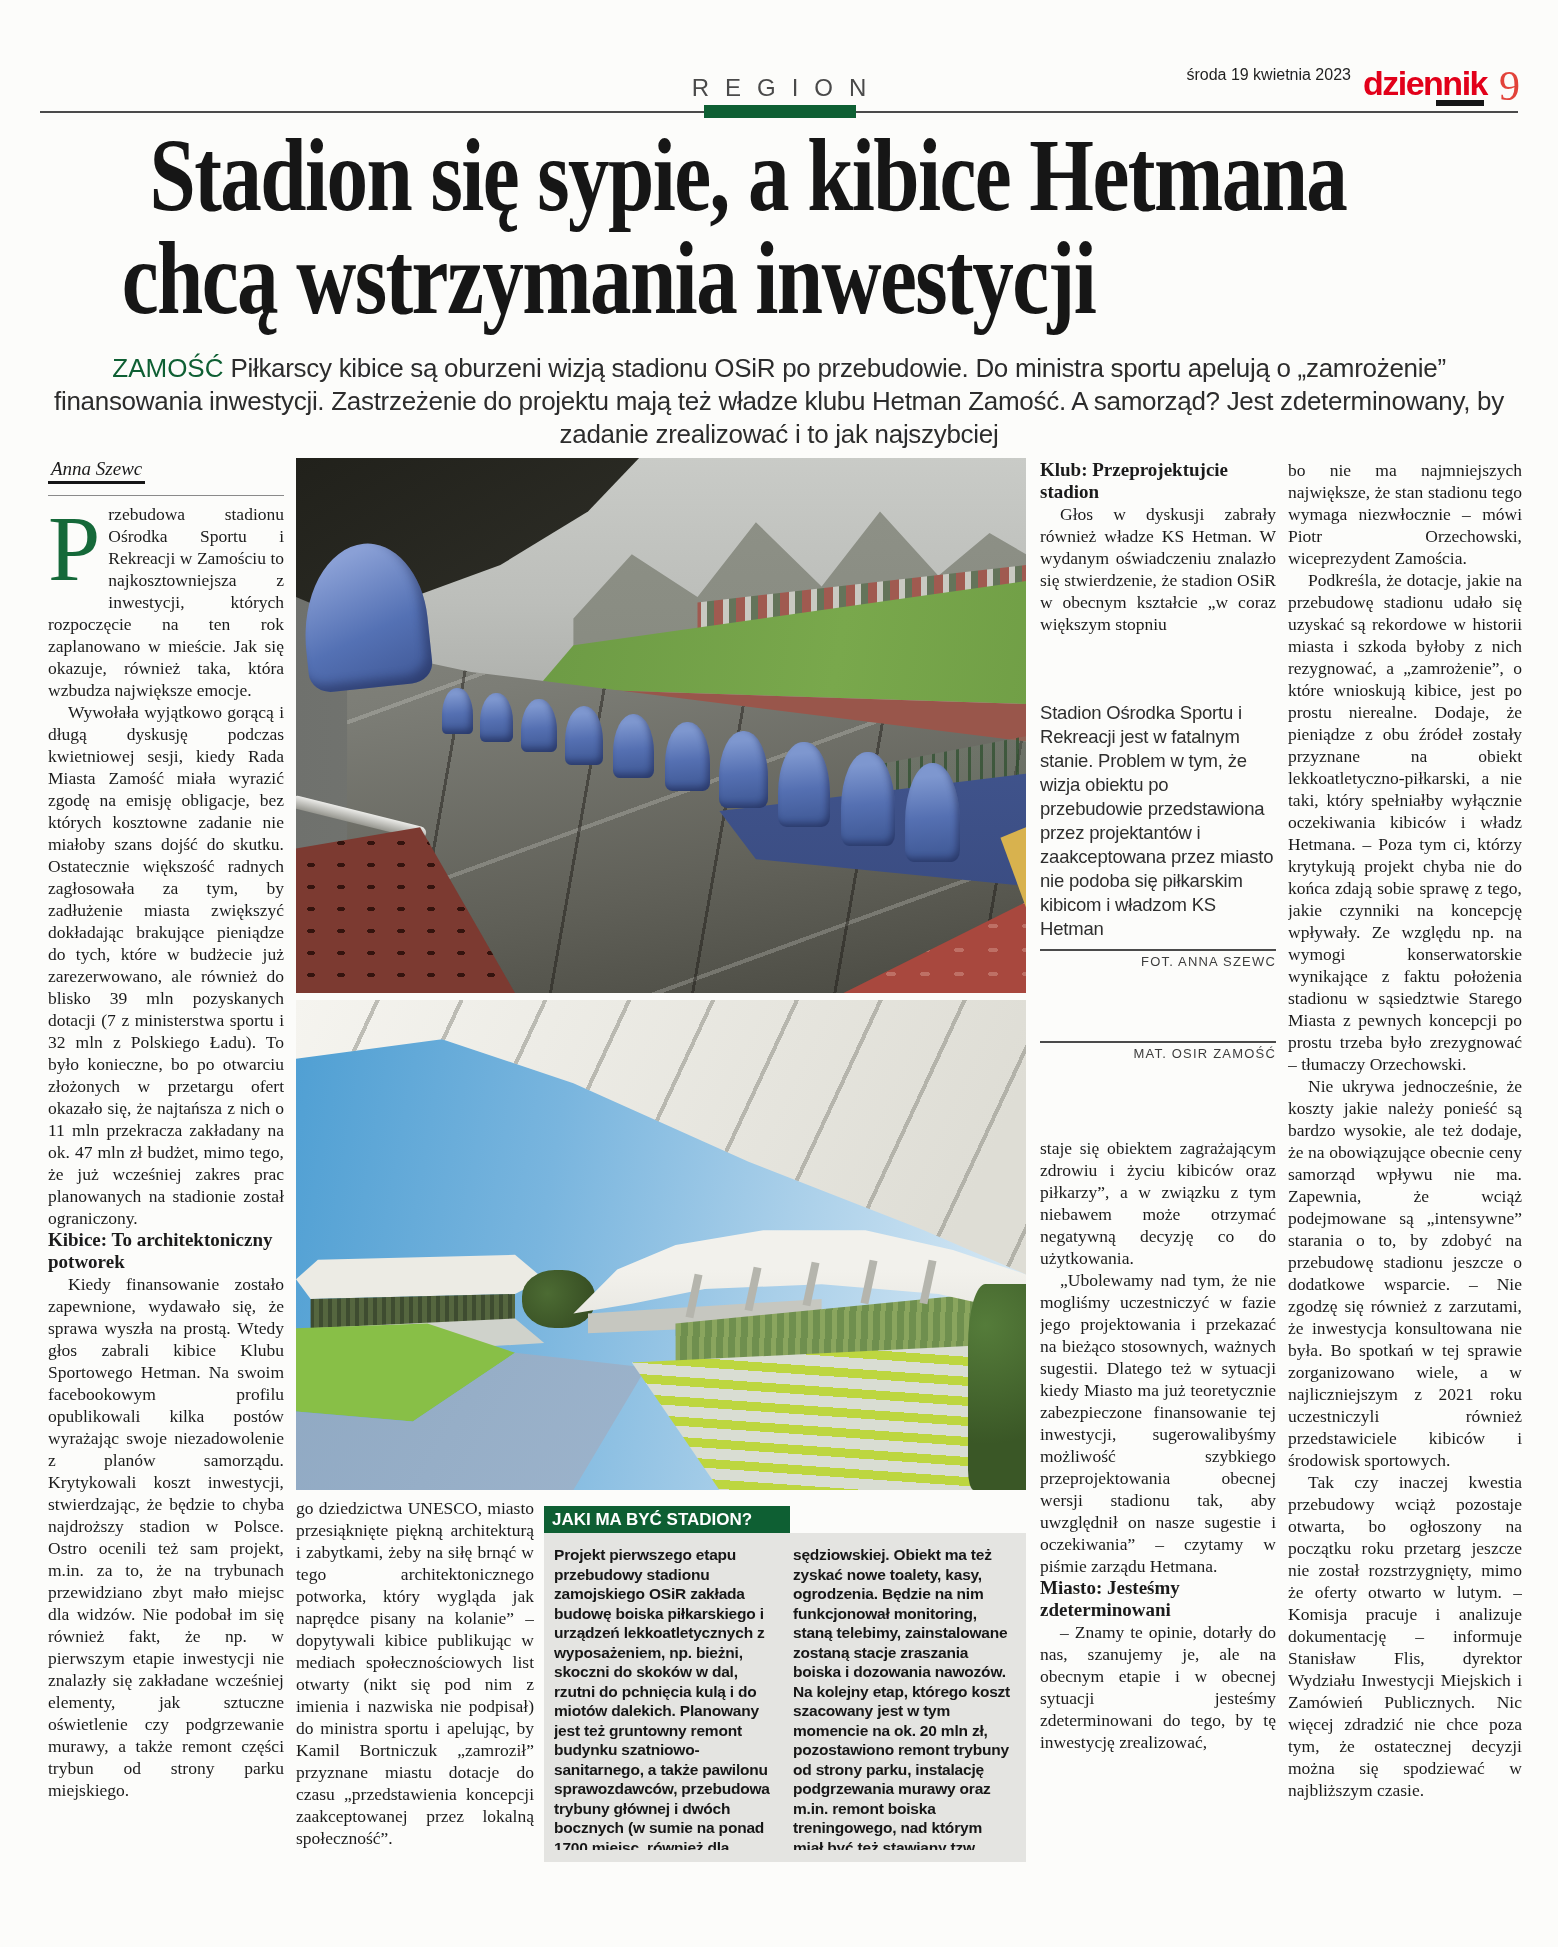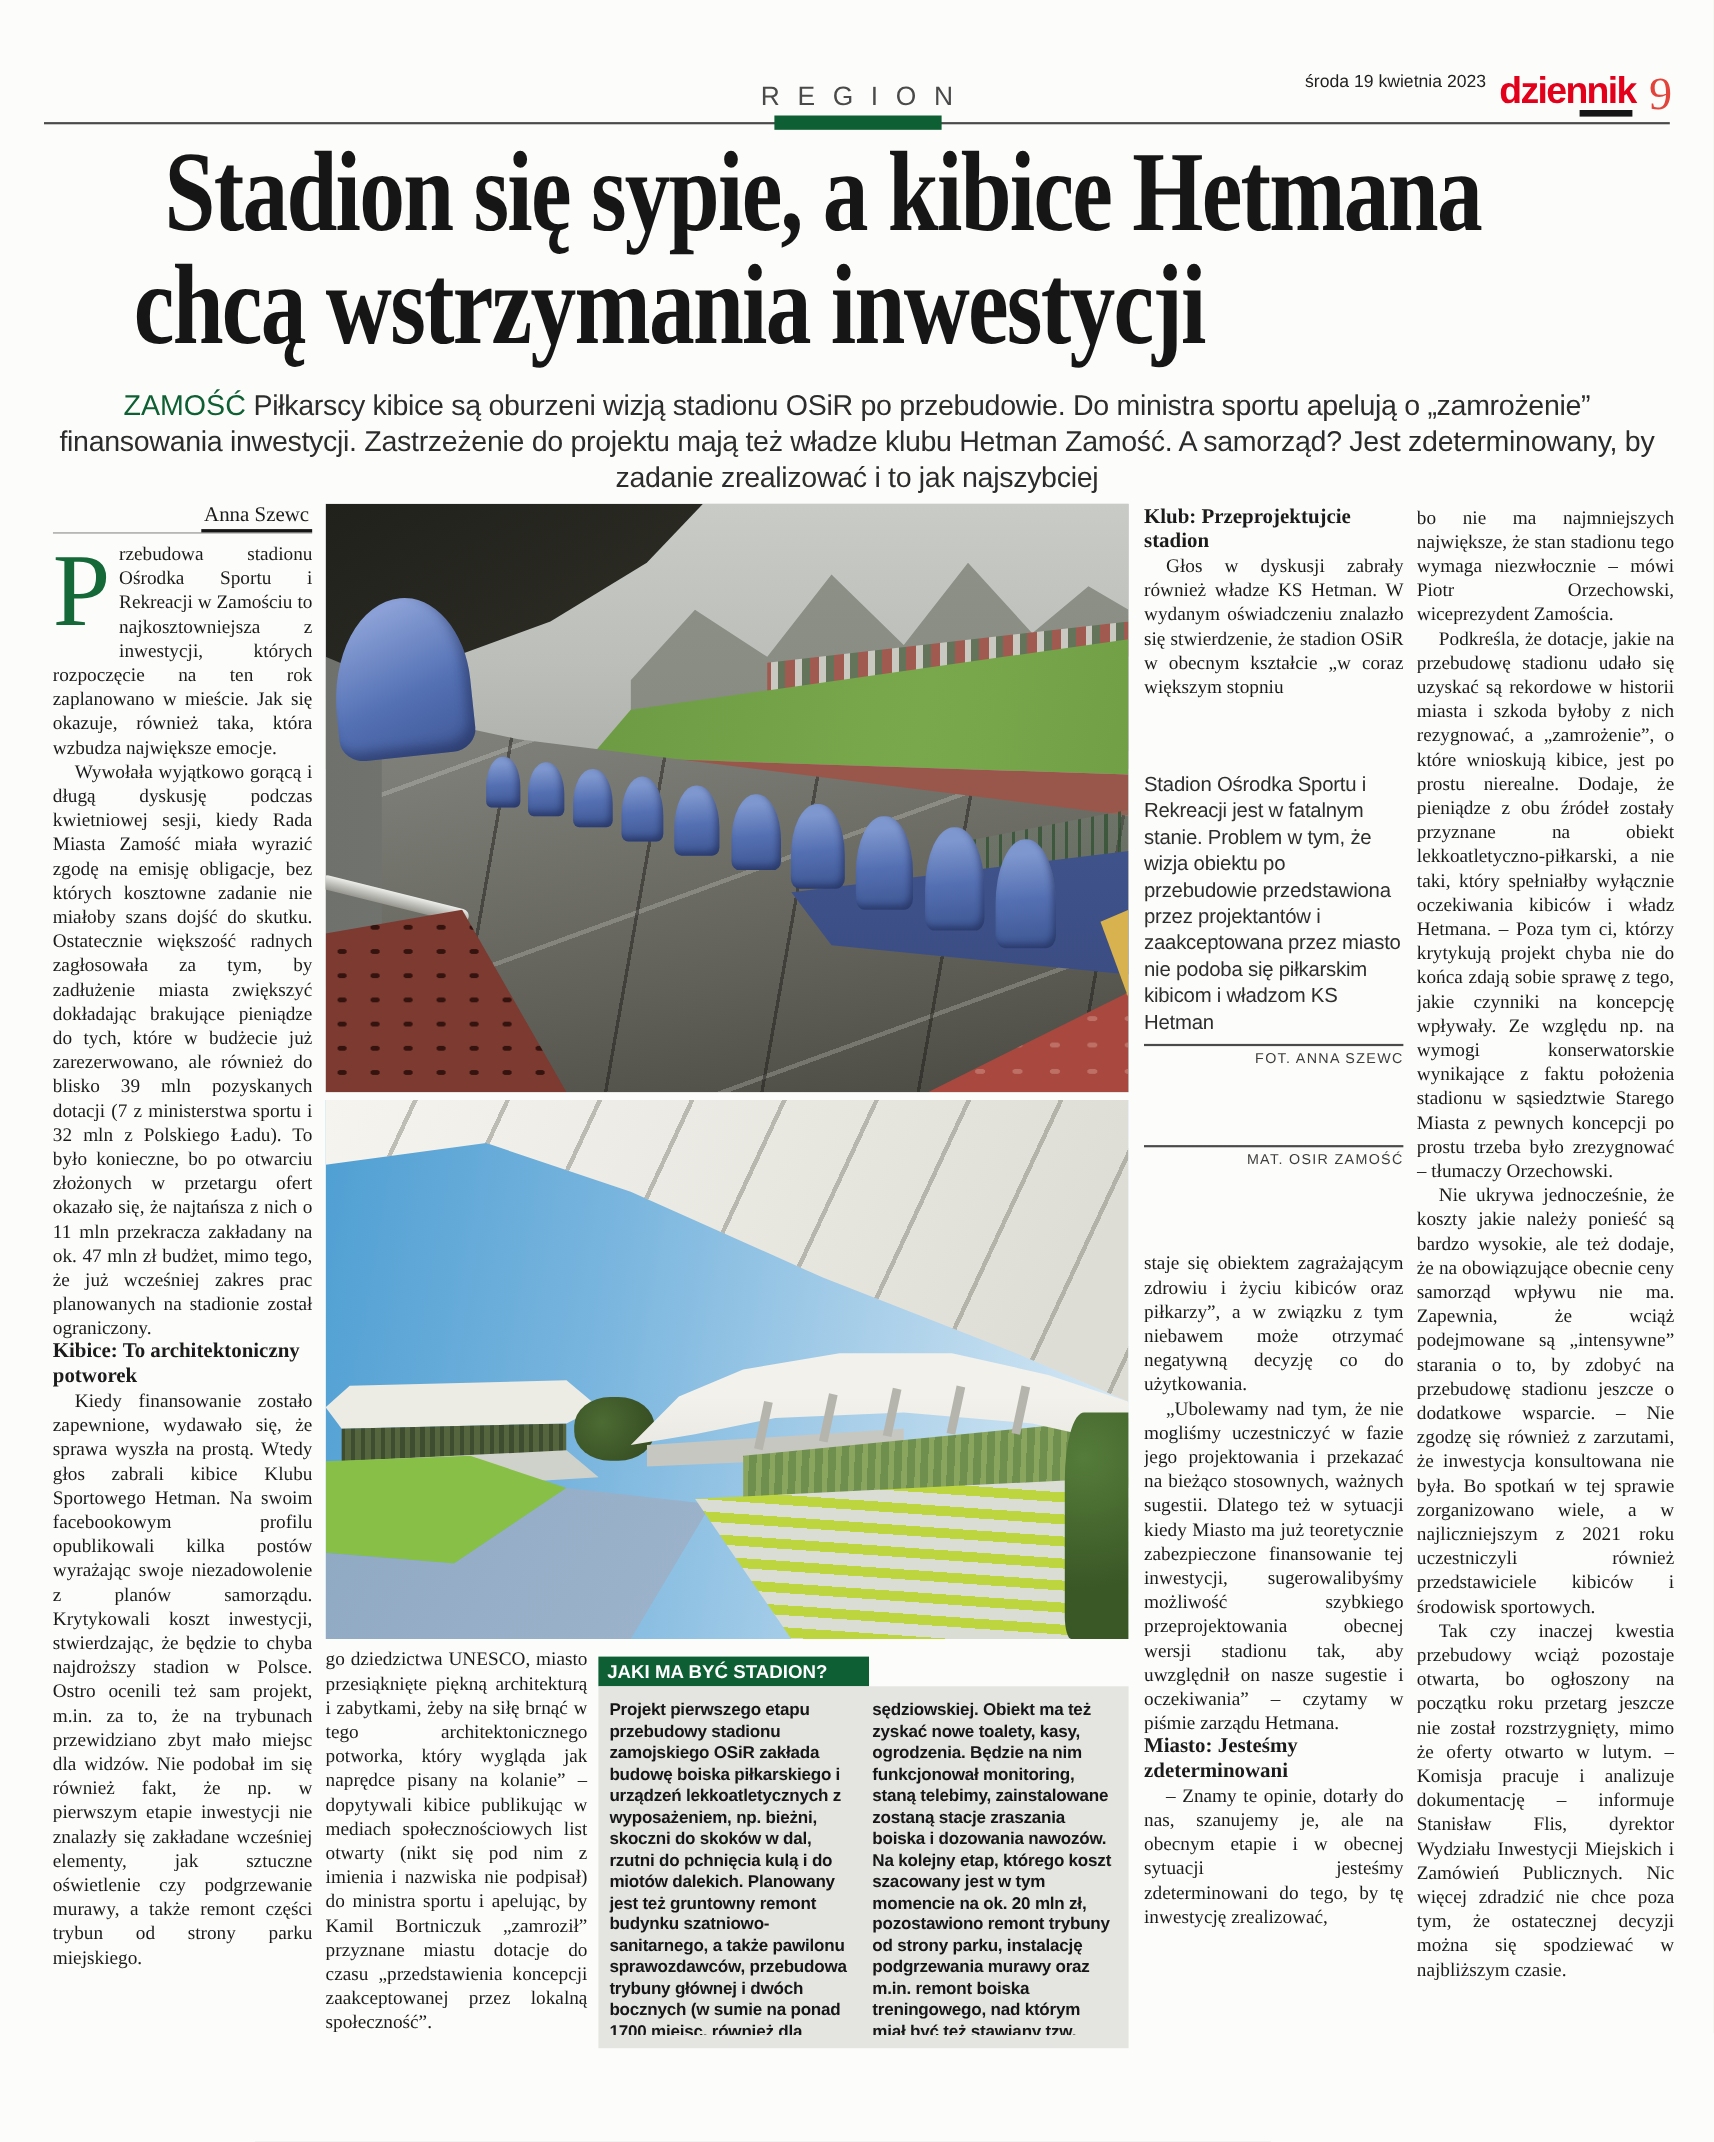--- a/index.html
+++ b/index.html
@@ -23,22 +23,22 @@
   
   .lead{position:absolute;top:352px;left:40px;width:1478px;text-align:center;
        font:26px/33px "Liberation Sans",sans-serif;color:#2c2c2c;letter-spacing:-.3px;}
   .lead .tag{font-weight:normal;letter-spacing:0;margin-top:36px;}
   
   .txtcol{position:absolute;width:236px;font:17.5px/22px "Liberation Serif","DejaVu Serif",serif;
        text-align:justify;color:#1b1b1b;overflow:hidden;hyphens:auto;}
   .txtcol p{margin:0;}
   .ind{text-indent:20px;}
   .subhead{font-weight:bold;font-size:19px;line-height:22px;text-align:left;margin:10px 0 4px;}
-  .byline{text-align:right;border-bottom:1px solid #8a8a8a;margin-bottom:7px;padding-bottom:4px;
-       font-size:19px;}
+  .byline{text-align:left;border-bottom:1px solid #8a8a8a;margin-bottom:7px;padding-bottom:15px;
+       font-size:19px;font-style:italic;}
   .byline span{border-bottom:3px solid #161616;padding:0 3px 2px;}
   .dropcap{float:left;font:94px/78px "Liberation Serif",serif;height:88px;margin:6px 8px 0 0;}
   
   .caption{font:18.5px/24px "Liberation Sans","DejaVu Sans",sans-serif;text-align:left;
        color:#2e2e2e;letter-spacing:-.2px;}
   .credit{border-top:2.5px solid #4a4a4a;margin-top:8px;padding-top:3px;text-align:right;
        font:13px "Liberation Sans",sans-serif;letter-spacing:1.2px;color:#3d3d3d;}
   
   .infobox{position:absolute;left:544px;top:1506px;width:482px;height:356px;}
   .infobox-bar{position:absolute;top:0;left:0;width:246px;height:27px;color:#fff;

